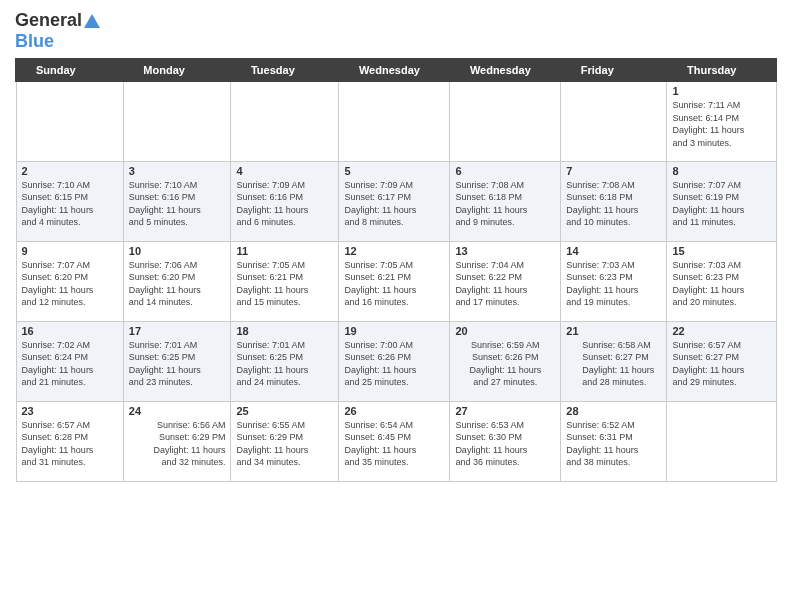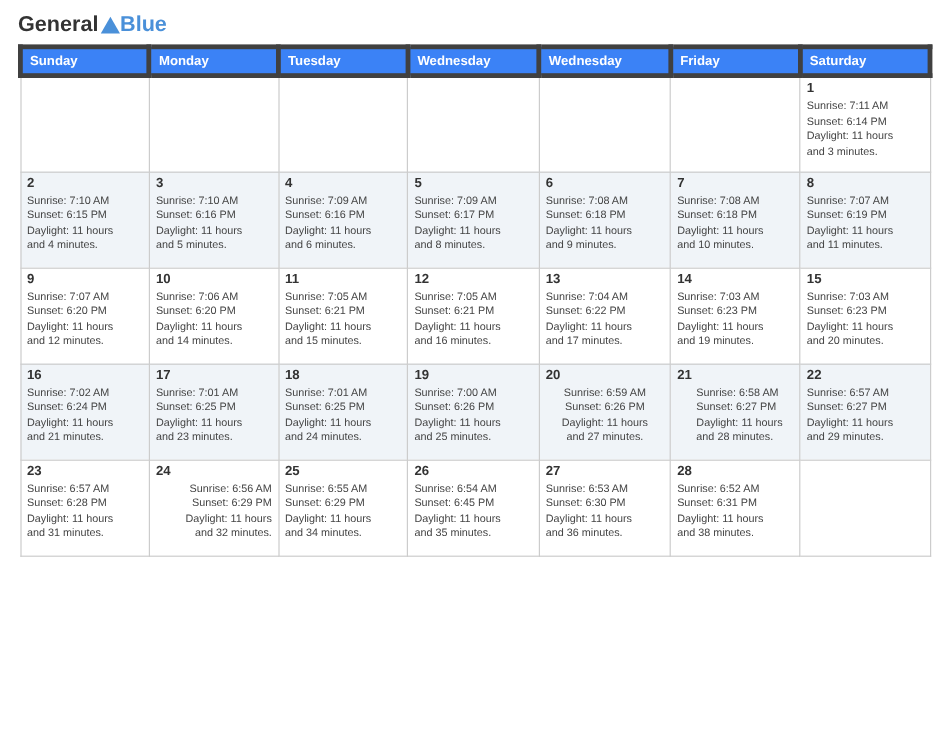--- a/index.html
+++ b/index.html
@@ -16,21 +16,21 @@
       padding: 10px 15px;
     }
     .header {
       display: flex;
       justify-content: space-between;
       align-items: flex-start;
       margin-bottom: 6px;
     }
     .logo {
       display: flex;
-      flex-direction: row;
+      flex-direction: column;
       align-items: flex-start;
     }
     .logo-general {
       font-size: 18px;
       font-weight: bold;
       color: #333;
     }
     .logo-blue {
       font-size: 18px;
       font-weight: bold;
@@ -61,27 +61,27 @@
     .location {
       font-size: 15px;
       color: #555;
     }
     .calendar {
       width: 100%;
       border-collapse: collapse;
       font-size: 10px;
     }
     .calendar thead tr th {
-      background: #3b82f6;
+      background: #404040;
       color: #fff;
-      padding: 4px 6px;
+      padding: 4px 19px;
       text-align: left;
       font-size: 11px;
       font-weight: bold;
-      border: 4px solid #404040;
+      border: 2px solid #404040;
     }
     .calendar tbody tr td {
       border: 1px solid #ccc;
       vertical-align: top;
       padding: 3px 5px;
       width: 113px;
       height: 80px;
       background: #fff;
     }
     .calendar tbody tr:nth-child(even) td {
@@ -120,21 +120,21 @@
   <table class="calendar">
     <thead>
       <tr>
 
       <th>Sunday</th>
           <th>Monday</th>
           <th>Tuesday</th>
           <th>Wednesday</th>
           <th>Wednesday</th>
           <th>Friday</th>
-          <th>Saturday</th>
+          <th>Thursday</th>
         </tr>
     </thead>
     <tbody id="calendar-body">
     <tr>
           <td class="empty-cell"></td>
           <td class="empty-cell"></td>
           <td class="empty-cell"></td>
           <td class="empty-cell"></td>
           <td class="empty-cell"></td>
           <td class="empty-cell"></td>

